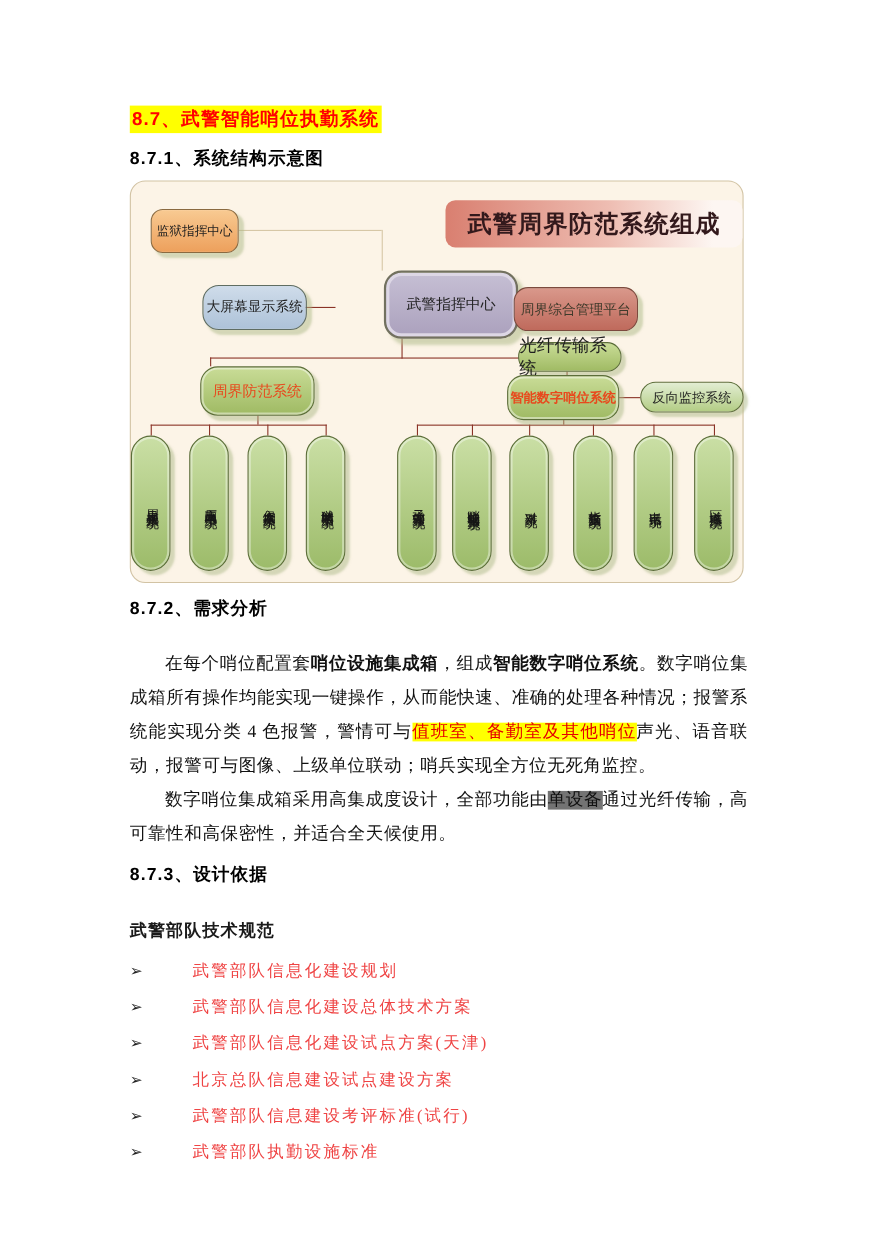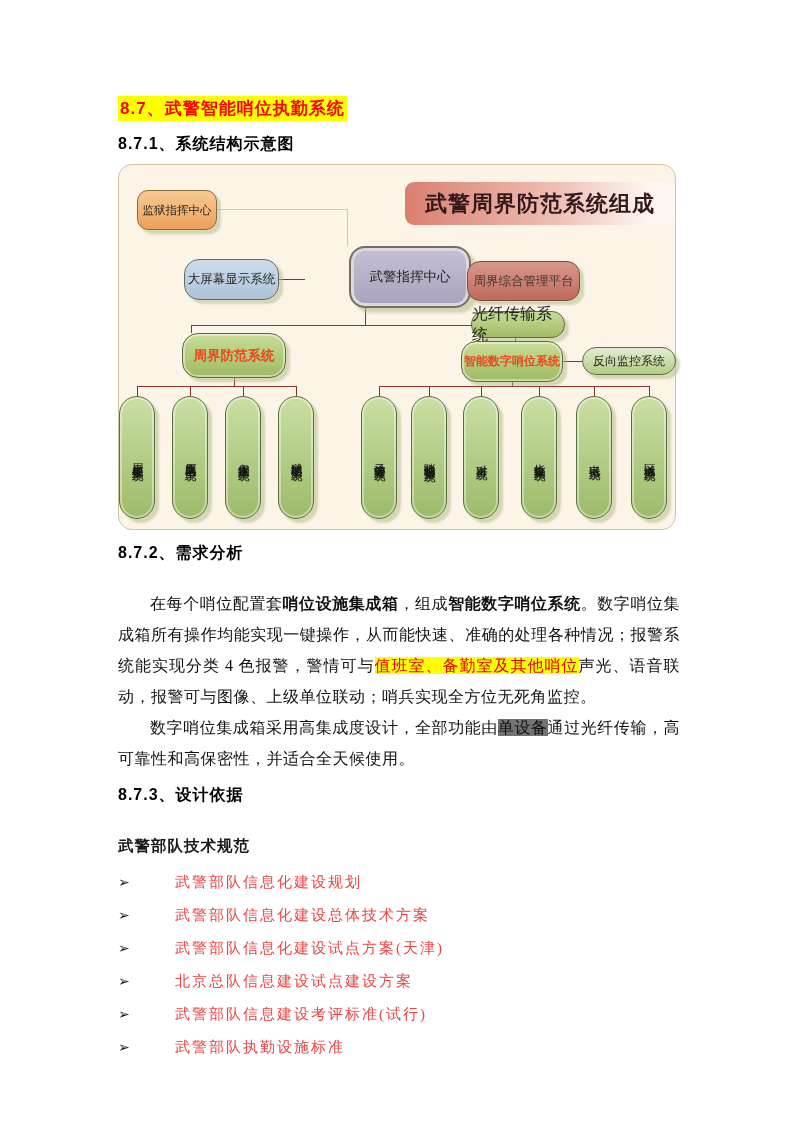--- a/index.html
+++ b/index.html
@@ -64,21 +64,21 @@
     left:348px; top:96px; width:113px; height:40px; font-size:12.5px;
     background:linear-gradient(180deg,#d9988b,#bf6a5c); border:1px solid #7c4a3e;
     border-radius:13px; color:#3f3a2b;
   }
   .n-fiber {
     left:352px; top:146px; width:94px; height:27px; font-size:16px;
     background:linear-gradient(180deg,#c9dc97,#a0bb64); border:1px solid #5c6e3a;
     border-radius:13px;
   }
   .n-perimeter {
-    left:63px; top:168px; width:104px; height:45px; font-size:13.5px; font-weight:bold;
+    left:63px; top:168px; width:104px; height:45px; font-size:13.5px; font-weight:normal;
     background:linear-gradient(180deg,#c9dc97,#9fba63); border:1px solid #5c6e3a;
     border-radius:16px; color:#e8491d;
     box-shadow:inset 0 0 0 2px rgba(255,255,255,0.45), 4px 4px 2px rgba(174,186,136,0.5);
   }
   .n-sentry {
     left:342px; top:176px; width:102px; height:41px; font-size:12px; font-weight:bold;
     background:linear-gradient(180deg,#c9dc97,#9fba63); border:1px solid #5c6e3a;
     border-radius:15px; color:#e8491d;
     box-shadow:inset 0 0 0 2px rgba(255,255,255,0.45), 4px 4px 2px rgba(174,186,136,0.5);
   }

